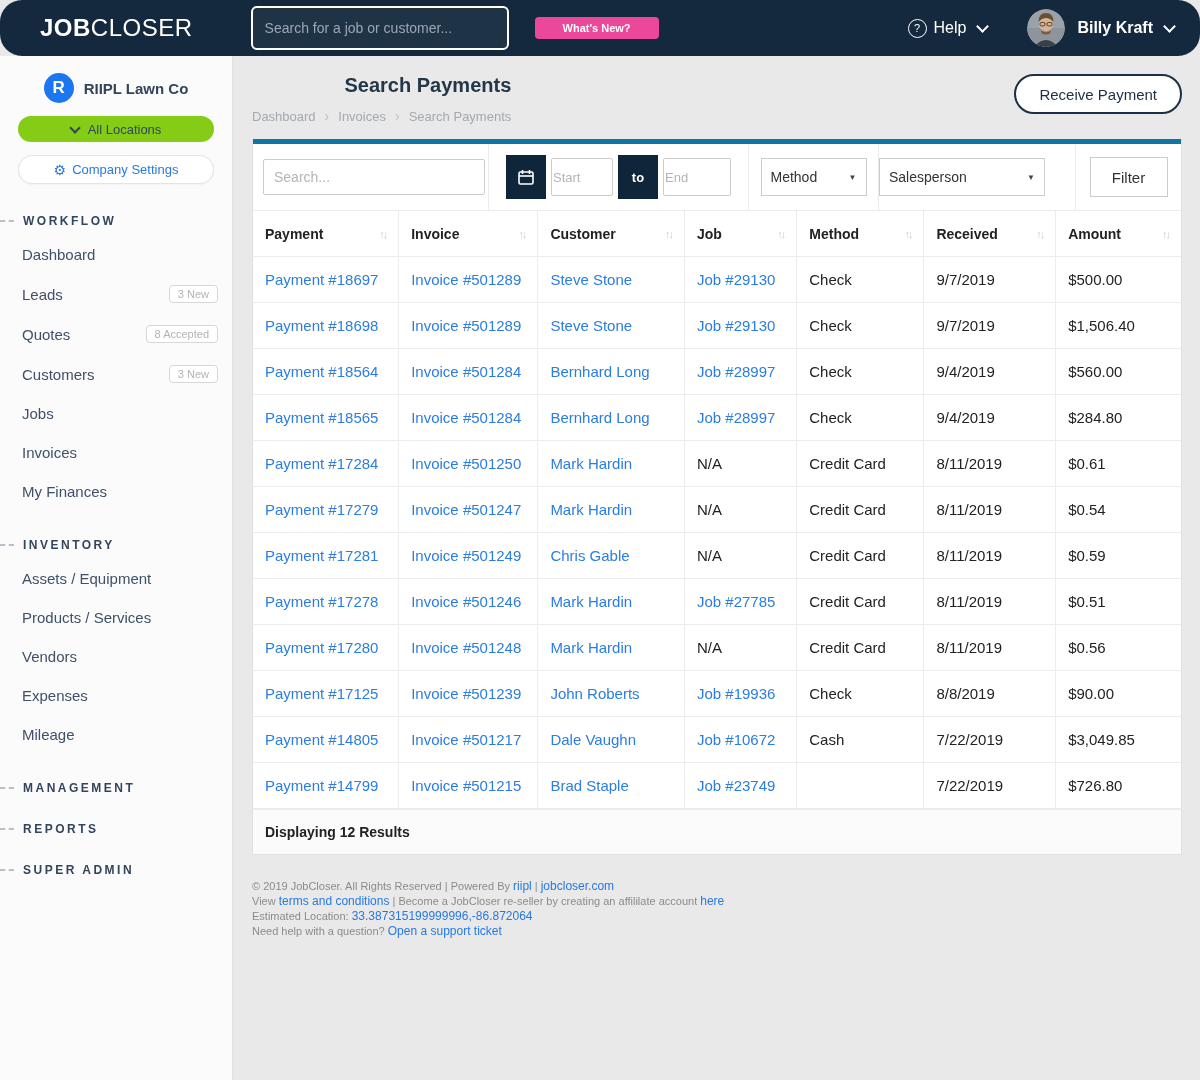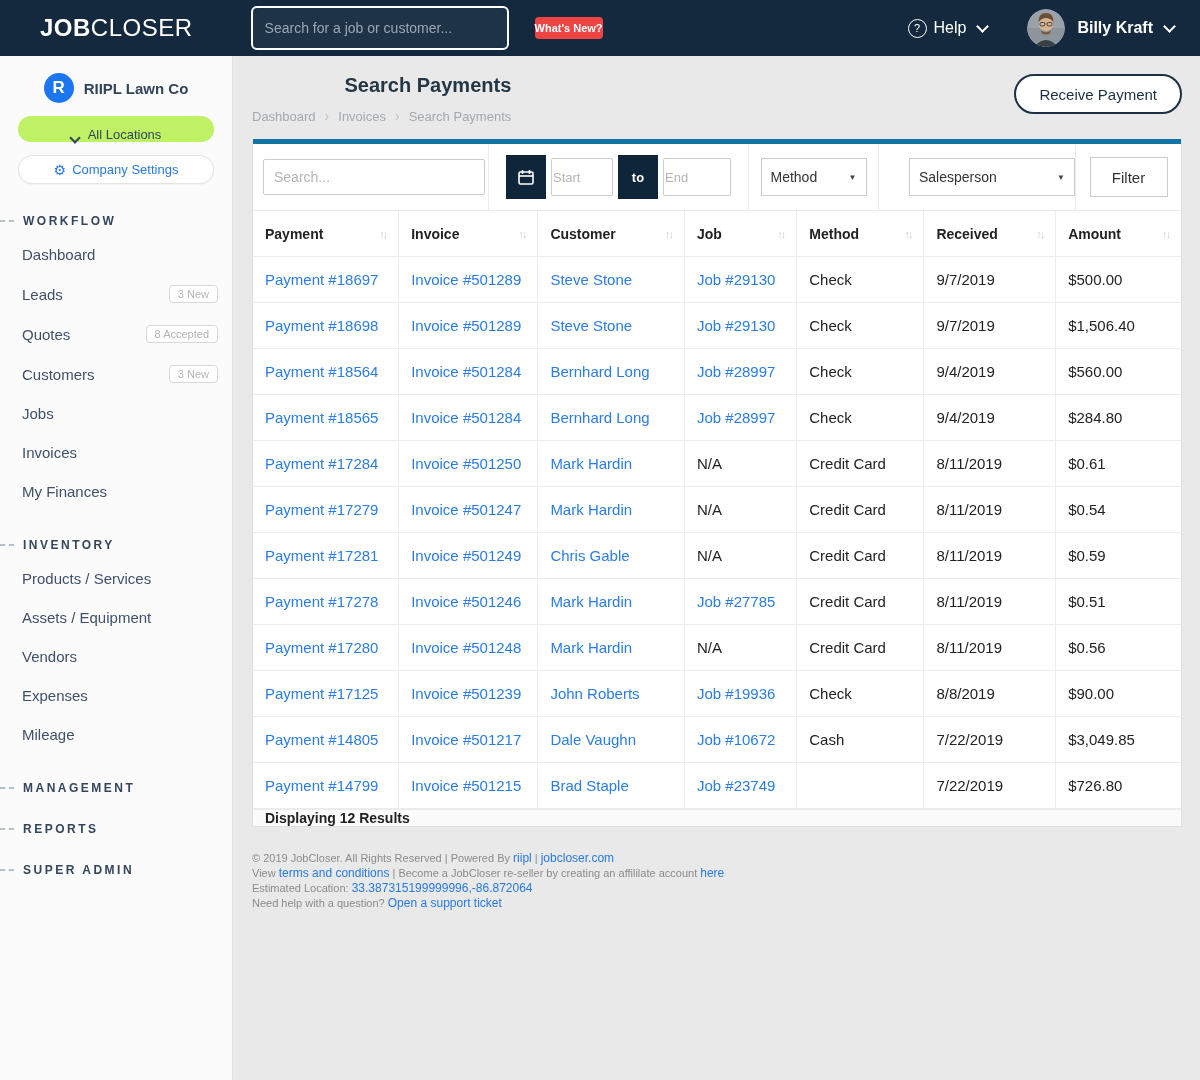--- a/index.html
+++ b/index.html
@@ -3,30 +3,30 @@
 <meta charset="utf-8">
 <style>
   html,body{margin:0;padding:0;}
   body{
     width:1200px;height:1080px;overflow:hidden;
     font-family:"Liberation Sans",sans-serif;
     background:#e9e9e9;
   }
   
   .topbar{height:56px;background:#14293e;display:flex;align-items:center;
-    padding:0 26px 0 40px;box-sizing:border-box;}
+    padding:0 26px 0 40px;box-sizing:border-box;border-radius:22px;}
   .logo{color:#fff;font-size:24px;letter-spacing:.5px;white-space:nowrap;cursor:pointer;}
   .logo .heavy{font-weight:800;}
   .logo .light{font-weight:300;}
   .global-search{margin-left:58px;width:230px;height:32px;
     background:rgba(255,255,255,.05);border:2px solid #fff;border-radius:6px;
     color:#dfe6ee;padding:4px 12px;font-size:14px;outline:none;box-sizing:content-box;}
   .global-search::placeholder{color:#9aa7b4;}
-  .whats-new{margin-left:26px;background:#ef4444;color:#fff;font-size:11px;
-    font-weight:bold;padding:5px 0;border-radius:4px;cursor:pointer;white-space:nowrap;}
+  .whats-new{margin-left:26px;background:#ec4899;color:#fff;font-size:11px;
+    font-weight:bold;padding:5px 28px;border-radius:4px;cursor:pointer;white-space:nowrap;}
   .top-right{margin-left:auto;display:flex;align-items:center;}
   .help{display:flex;align-items:center;color:#fff;font-size:16px;cursor:pointer;}
   .help-circle{width:17px;height:17px;border:1.5px solid #fff;border-radius:50%;
     display:inline-flex;align-items:center;justify-content:center;font-size:11px;
     margin-right:7px;color:#fff;}
   .chev{width:7px;height:7px;border-right:2px solid #fff;border-bottom:2px solid #fff;
     transform:rotate(45deg);display:inline-block;margin-left:12px;margin-top:-4px;}
   .avatar{width:38px;height:38px;border-radius:50%;margin:0 12px 0 40px;display:block;}
   .user-name{color:#fff;font-size:16px;font-weight:bold;}
   
@@ -34,21 +34,21 @@
   .sidebar{width:233px;min-width:233px;background:#fbfbfb;border-right:1px solid #e1e1e1;
     box-sizing:border-box;padding-top:17px;}
   .main{flex:1;box-sizing:border-box;padding:16px 20px 0 19px;}
   
   .company{display:flex;align-items:center;justify-content:center;gap:10px;}
   .r-badge{width:30px;height:30px;border-radius:50%;background:#1b76ef;color:#fff;
     font-weight:bold;font-size:17px;display:flex;align-items:center;justify-content:center;}
   .company-name{font-size:15px;font-weight:bold;color:#33455c;}
   .pill{margin:13px 18px 0;height:26px;border-radius:14px;display:flex;align-items:center;
     justify-content:center;font-size:13px;cursor:pointer;}
-  .pill.locations{background:#bef264;color:#33455c;gap:9px;align-items:flex-end;}
+  .pill.locations{background:#84cc16;color:#33455c;gap:9px;}
   .pill.settings{background:#fff;border:1px solid #e3e3e3;color:#2779e2;gap:6px;height:27px;
     box-shadow:0 1px 2px rgba(0,0,0,.04);}
   .chev-dark{width:6px;height:6px;border-right:2px solid #33455c;border-bottom:2px solid #33455c;
     transform:rotate(45deg);display:inline-block;margin-top:-3px;}
   .gear{font-size:14px;line-height:1;}
   .nav{margin-top:30px;}
   .section-header{display:flex;align-items:center;font-size:12px;font-weight:bold;
     letter-spacing:2.5px;color:#33455c;margin:27px 12px 7px 0;cursor:pointer;}
   .section-dash{width:14px;border-top:2px dashed #b9c0c8;margin-right:9px;}
   .nav-item{display:flex;align-items:center;padding:11px 14px 11px 22px;font-size:15px;
@@ -76,41 +76,41 @@
   .f-search input::placeholder{color:#b5b5b5;}
   .f-date{width:260px;justify-content:center;gap:5px;}
   .navy-box{background:#0f2539;color:#fff;display:flex;align-items:center;justify-content:center;}
   .cal-box{width:40px;height:44px;}
   .to-box{width:40px;height:44px;font-size:13px;font-weight:bold;}
   .date-input{width:58px;height:36px;border:1px solid #ccc;border-radius:2px;padding:0 1px;
     font-size:13px;color:#444;outline:none;}
   .date-input.end{width:64px;}
   .date-input::placeholder{color:#b5b5b5;}
   .f-method{width:130px;justify-content:center;}
-  .f-sales{width:197px;justify-content:flex-end;}
+  .f-sales{width:197px;justify-content:flex-start;}
   .f-filter{width:105px;justify-content:center;}
   .select{height:38px;border:1px solid #ccc;background:#fff;display:flex;align-items:center;
     font-size:14px;color:#333;padding:0 9px;box-sizing:border-box;cursor:pointer;}
   .select .caret{margin-left:auto;font-size:8px;color:#444;padding-left:10px;}
   .sel-method{width:106px;}
   .sel-sales{width:166px;}
   .filter-btn{width:78px;height:40px;border:1px solid #ccc;background:#fff;font-size:15px;
     color:#333;cursor:pointer;font-family:"Liberation Sans",sans-serif;}
   
   table{width:100%;border-collapse:collapse;table-layout:fixed;}
   th,td{border:1px solid #ececec;border-left:none;padding:0 12px;text-align:left;
     overflow:hidden;white-space:nowrap;}
   th{height:45px;font-size:14px;color:#222;font-weight:bold;cursor:pointer;}
   td{height:45px;font-size:15px;color:#222;}
   tr td:first-child,tr th:first-child{border-left:none;}
   tr td:last-child,tr th:last-child{border-right:none;}
   .th-inner{display:flex;align-items:center;}
   .sort-icon{margin-left:auto;color:#c9ced3;font-size:11px;letter-spacing:-2px;font-weight:normal;}
   .cell-link{color:#2b7de2;cursor:pointer;}
-  .results-row{padding:0 12px;font-size:14px;font-weight:bold;color:#222;
+  .results-row{padding:14px 12px;font-size:14px;font-weight:bold;color:#222;
     background:#fbfbfb;border-top:1px solid #ececec;}
   
   .page-footer{margin-top:24px;font-size:11px;color:#8b8b8b;line-height:15px;}
   .page-footer .lnk{color:#2779e2;cursor:pointer;font-size:12px;}
 </style>
 </head>
 <body>
 
 <div class="topbar">
   <div class="logo"><span class="heavy">JOB</span><span class="light">CLOSER</span></div>
@@ -186,24 +186,24 @@
           <span>Invoices</span>
         </div>
         <div class="nav-item">
           <span>My Finances</span>
         </div>
         <div class="section-header">
           <span class="section-dash"></span>
           <span>INVENTORY</span>
         </div>
         <div class="nav-item">
+          <span>Assets / Equipment</span>
+        </div>
+        <div class="nav-item">
           <span>Products / Services</span>
-        </div>
-        <div class="nav-item">
-          <span>Assets / Equipment</span>
         </div>
         <div class="nav-item">
           <span>Vendors</span>
         </div>
         <div class="nav-item">
           <span>Expenses</span>
         </div>
         <div class="nav-item">
           <span>Mileage</span>
         </div>

